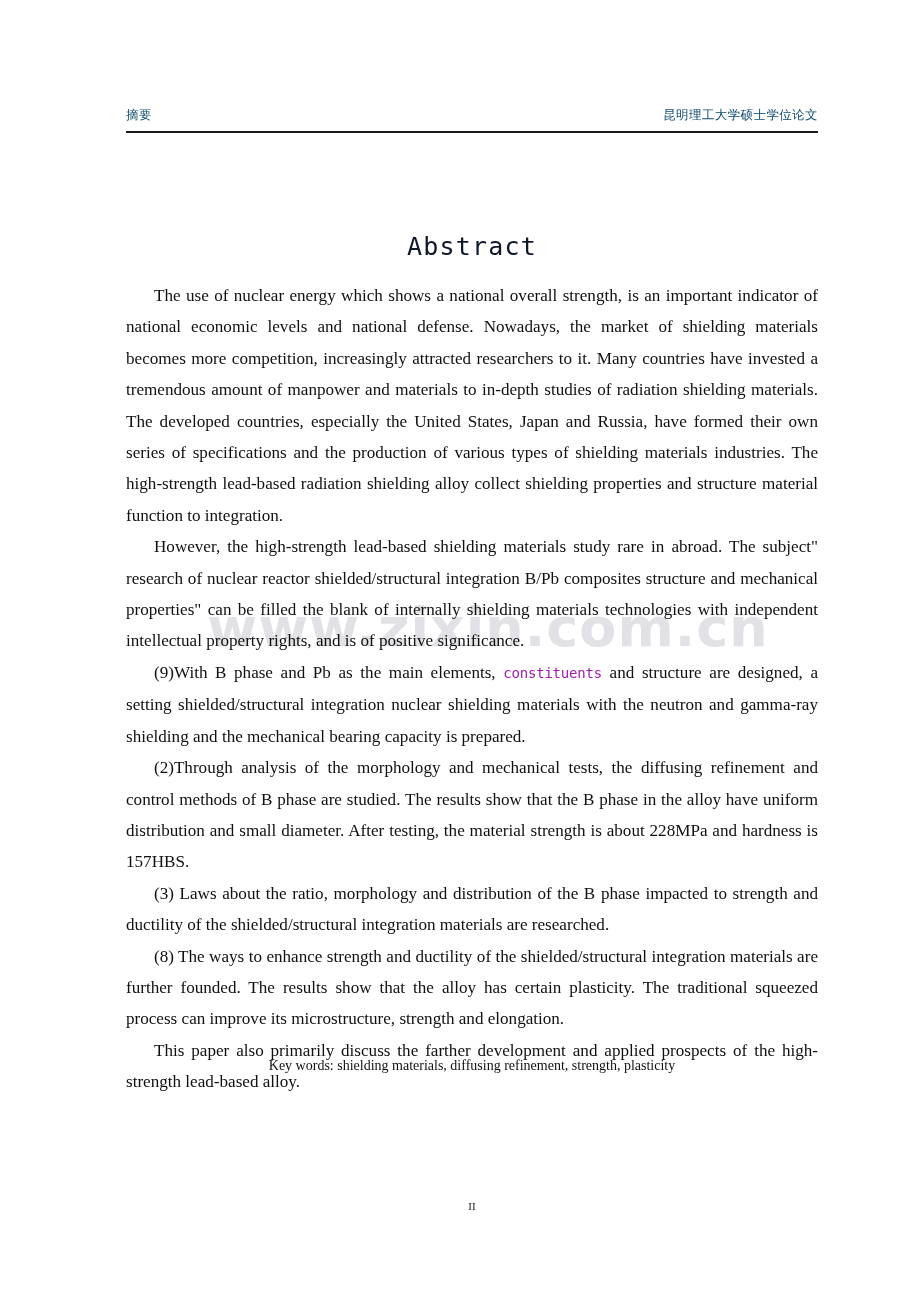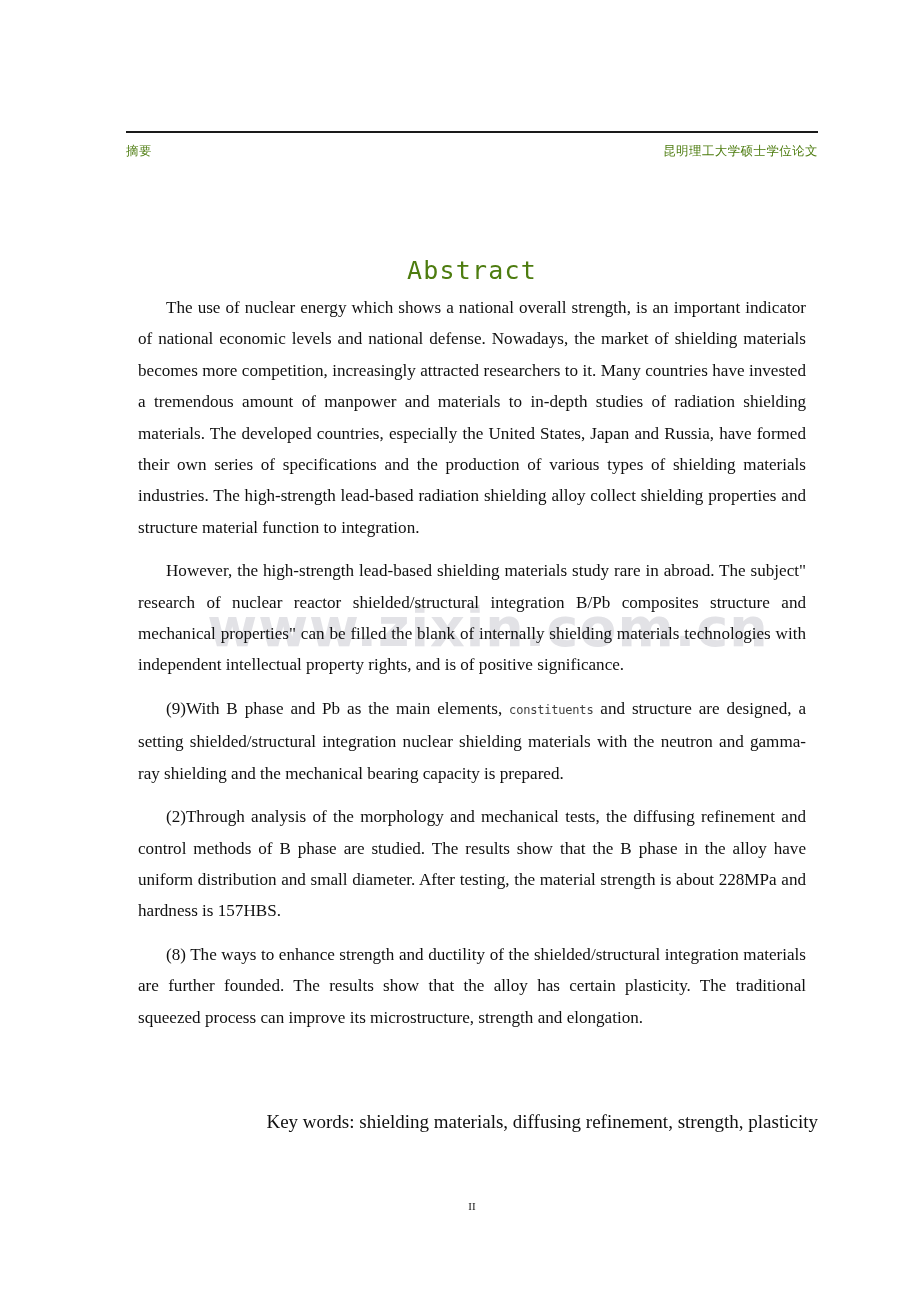--- a/index.html
+++ b/index.html
@@ -26,23 +26,22 @@
   .header {
     position: absolute;
     left: 126px;
     top: 108px;
     width: 692px;
     display: flex;
     align-items: flex-end;
     justify-content: space-between;
     font-size: 12.5px;
     line-height: 1.1;
-    color: #4d7c0f;
+    color: #0c4a6e;
     letter-spacing: 0.4px;
-    margin-top: 36px;
   }
   .header-left,
   .header-right {
     white-space: nowrap;
     font-family: "DejaVu Sans", "Liberation Sans", sans-serif;
     font-size: 12.5px;
   }
   .header-rule {
     position: absolute;
     left: 126px;
@@ -55,22 +54,21 @@
   
   .doc-title {
     position: absolute;
     left: 126px;
     top: 232px;
     width: 692px;
     text-align: center;
     font-family: "DejaVu Sans Mono", "Liberation Mono", monospace;
     font-size: 25px;
     letter-spacing: 1.2px;
-    color: #4d7c0f;
-    margin-top: 24px;
+    color: #0f172a;
   }
 
   
   .watermark {
     position: absolute;
     left: 168px;
     top: 596px;
     width: 640px;
     text-align: center;
     font-family: "DejaVu Sans", "Liberation Sans", sans-serif;
@@ -86,45 +84,45 @@
 
   
   .body-copy {
     position: absolute;
     left: 126px;
     top: 280px;
     width: 692px;
     z-index: 2;
   }
   .para {
-    margin: 12px;
+    margin: 0;
     font-size: 17.1px;
     line-height: 31.4px;
     text-align: justify;
     text-justify: inter-word;
     text-indent: 28px;
     color: #101010;
     hyphens: none;
   }
   .para .mono {
     font-family: "DejaVu Sans Mono", "Liberation Mono", monospace;
-    font-size: 12px;
-    color: #404040;
+    font-size: 14px;
+    color: #a21caf;
     letter-spacing: -0.2px;
   }
 
   
   .keywords {
     position: absolute;
     left: 126px;
-    top: 1106px;
+    top: 1050px;
     width: 692px;
-    font-size: 19px;
+    font-size: 14px;
     line-height: 31.4px;
-    text-align: right;
+    text-align: center;
     color: #101010;
   }
 
   
   .page-number {
     position: absolute;
     left: 126px;
     top: 1200px;
     width: 692px;
     text-align: center;
@@ -151,23 +149,25 @@
   <div class="body-copy">
 
     <p class="para">The use of nuclear energy which shows a national overall strength, is an important indicator of national economic levels and national defense. Nowadays, the market of shielding materials becomes more competition, increasingly attracted researchers to it. Many countries have invested a tremendous amount of manpower and materials to in-depth studies of radiation shielding materials. The developed countries, especially the United States, Japan and Russia, have formed their own series of specifications and the production of various types of shielding materials industries. The high-strength lead-based radiation shielding alloy collect shielding properties and structure material function to integration.</p>
 
     <p class="para">However, the high-strength lead-based shielding materials study rare in abroad. The subject" research of nuclear reactor shielded/structural integration B/Pb composites structure and mechanical properties" can be filled the blank of internally shielding materials technologies with independent intellectual property rights, and is of positive significance.</p>
 
     <p class="para"><span>(9)With B phase and Pb as the main elements, </span><span class="mono">constituents</span><span> and structure are designed, a setting shielded/structural integration nuclear shielding materials with the neutron and gamma-ray shielding and the mechanical bearing capacity is prepared.</span></p>
 
     <p class="para">(2)Through analysis of the morphology and mechanical tests, the diffusing refinement and control methods of B phase are studied. The results show that the B phase in the alloy have uniform distribution and small diameter. After testing, the material strength is about 228MPa and hardness is 157HBS.</p>
 
+    <p class="para">(3) Laws about the ratio, morphology and distribution of the B phase impacted to strength and ductility of the shielded/structural integration materials are researched.</p>
 
     <p class="para">(8) The ways to enhance strength and ductility of the shielded/structural integration materials are further founded.  The results show that the alloy has certain plasticity. The traditional squeezed process can improve its microstructure, strength and elongation.</p>
 
+    <p class="para">This paper also primarily discuss the farther development and applied prospects of the high-strength lead-based alloy.</p>
 
   </div>
 
   <div class="keywords">Key words: shielding materials, diffusing refinement, strength, plasticity</div>
 
   <div class="page-number">II</div>
 
 </div>
 
 </body></html>

